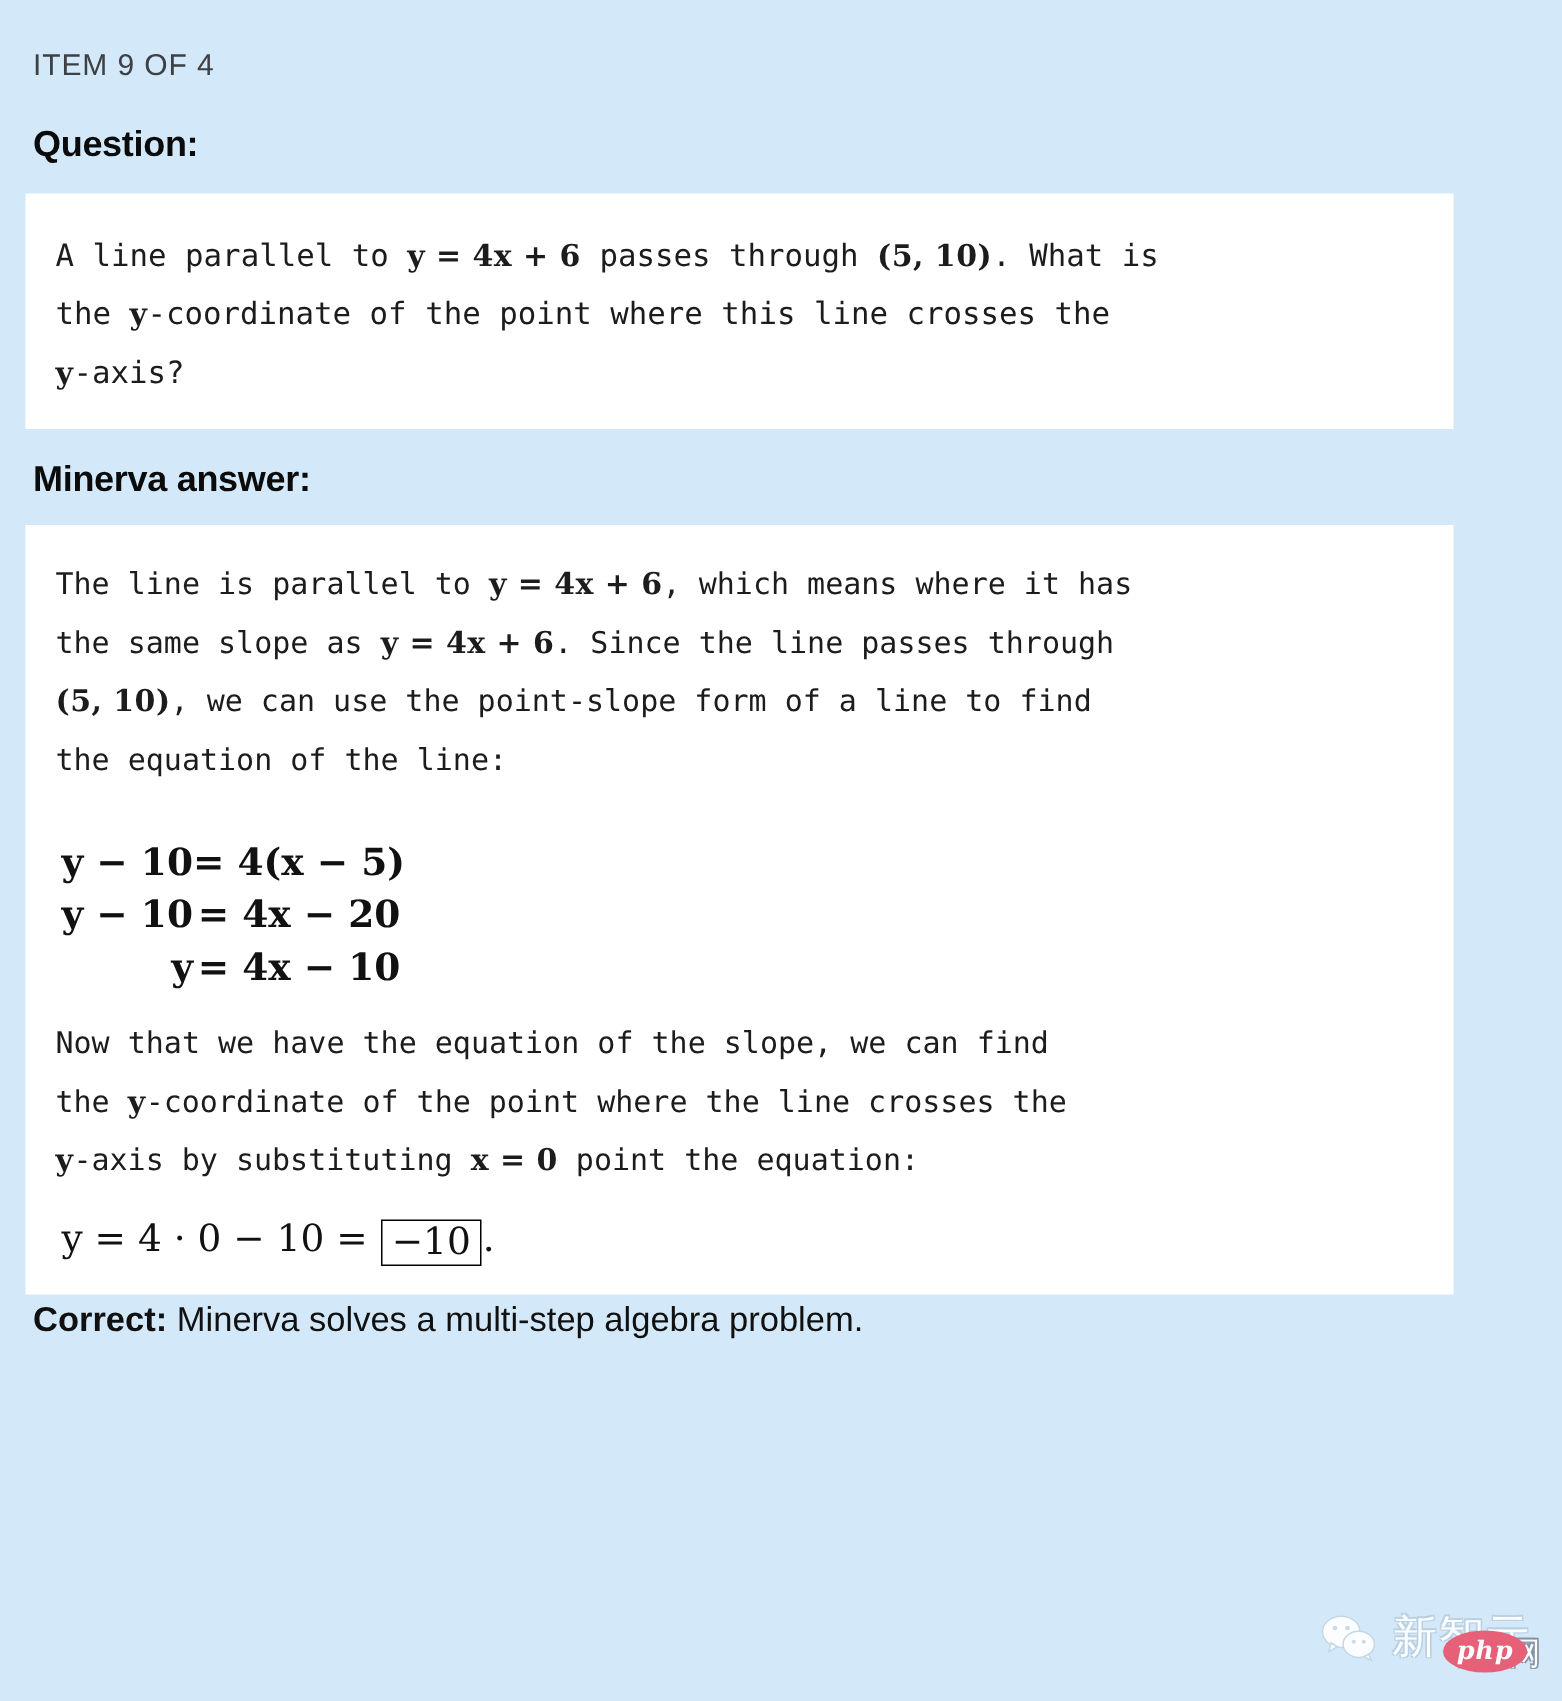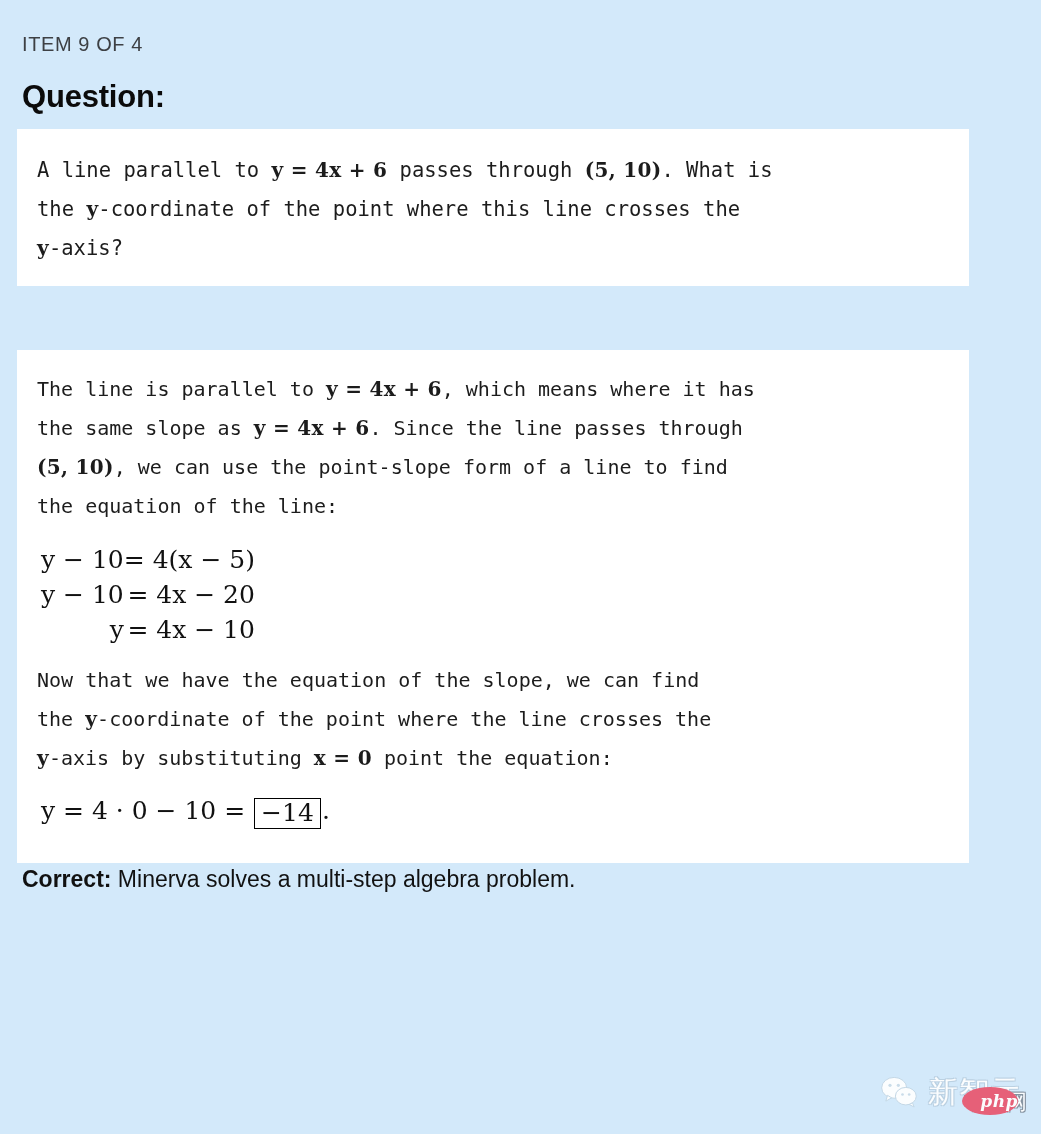--- a/index.html
+++ b/index.html
@@ -33,21 +33,21 @@
     font-weight: 400;
     line-height: 26px;
   }
 
   
   .section-heading {
     position: absolute;
     left: 22px;
     font-family: "Liberation Sans", sans-serif;
     font-weight: bold;
-    font-size: 31px;
+    font-size: 24px;
     color: #0b0b0b;
     line-height: 30px;
     letter-spacing: -0.2px;
   }
   .heading-question { top: 82px; }
   .heading-answer  { top: 305px; }
 
   
   .box {
     position: absolute;
@@ -86,41 +86,42 @@
   .math {
     font-family: "DejaVu Serif", "Liberation Serif", serif;
     font-style: normal;
     font-weight: 700;
     font-size: 20px;
     letter-spacing: 0.3px;
   }
 
   
   .eq-block {
-    margin: 16px 0 14px 0;
+    margin: 31px 0 14px 0;
     display: table;
     border-collapse: collapse;
     margin-left: 4px;
+    font-weight: bold;
   }
   .eq-row { display: table-row; }
   .eq-lhs, .eq-rhs {
     display: table-cell;
     font-family: "DejaVu Serif", "Liberation Serif", serif;
     font-size: 25px;
     line-height: 35px;
     color: #111;
     white-space: nowrap;
     vertical-align: baseline;
   }
   .eq-lhs {
     text-align: right;
     padding-right: 0;
   }
   .eq-rhs {
-    text-align: right;
+    text-align: center;
   }
 
   .eq-line {
     font-family: "DejaVu Serif", "Liberation Serif", serif;
     font-size: 25px;
     line-height: 38px;
     color: #111;
     margin: 14px 0 6px 4px;
     white-space: nowrap;
   }
@@ -202,21 +203,21 @@
   .php-badge {
     position: absolute;
     left: 34px;
     bottom: -6px;
     width: 56px;
     height: 28px;
     border-radius: 50%;
     background: #e8556e;
     display: flex;
     align-items: center;
-    justify-content: flex-end;
+    justify-content: center;
   }
   .php-badge span {
     font-family: "DejaVu Serif", serif;
     font-style: italic;
     font-weight: bold;
     font-size: 17px;
     color: #ffffff;
     letter-spacing: 0.5px;
   }
 </style>
@@ -228,20 +229,21 @@
   <div class="item-label">ITEM 9 OF 4</div>
 
   <div class="section-heading heading-question">Question:</div>
 
   <div class="box box-question">
     <div class="mono-p"><span>A line parallel to </span><span class="math">y = 4x + 6</span><span> passes through </span><span class="math">(5, 10)</span><span>. What is</span>
 <span>the </span><span class="math var">y</span><span>-coordinate of the point where this line crosses the</span>
 <span class="math var">y</span><span>-axis?</span></div>
   </div>
 
+  <div class="section-heading heading-answer">Minerva answer:</div>
 
   <div class="box box-answer">
 
     <div class="mono-p"><span>The line is parallel to </span><span class="math">y = 4x + 6</span><span>, which means where it has</span>
 <span>the same slope as </span><span class="math">y = 4x + 6</span><span>. Since the line passes through</span>
 <span class="math">(5, 10)</span><span>, we can use the point-slope form of a line to find</span>
 <span>the equation of the line:</span></div>
 
     <div class="eq-block">
       <div class="eq-row">
@@ -255,21 +257,21 @@
       <div class="eq-row">
         <span class="eq-lhs">y</span>
         <span class="eq-rhs">= 4x − 10</span>
       </div>
     </div>
 
     <div class="mono-p"><span>Now that we have the equation of the slope, we can find</span>
 <span>the </span><span class="math var">y</span><span>-coordinate of the point where the line crosses the</span>
 <span class="math var">y</span><span>-axis by substituting </span><span class="math">x = 0</span><span> point the equation:</span></div>
 
-    <div class="eq-line"><span style="font-style:normal">y = 4 · 0 − 10 = </span><span class="boxed">−14</span><span>.</span></div>
+    <div class="eq-line"><span style="font-style:normal">y = 4 · 0 − 10 = </span><span class="boxed">−10</span><span>.</span></div>
 
   </div>
 
   <div class="verdict">
     <span class="verdict-label">Correct:</span><span class="verdict-text"> Minerva solves a multi-step algebra problem.</span>
   </div>
 
   <div class="watermark">
     <svg class="wechat-icon" viewBox="0 0 48 40">
       <ellipse cx="17" cy="15" rx="15" ry="12.5" fill="#ffffff" stroke="#c2d6e4" stroke-width="1.2"></ellipse>

